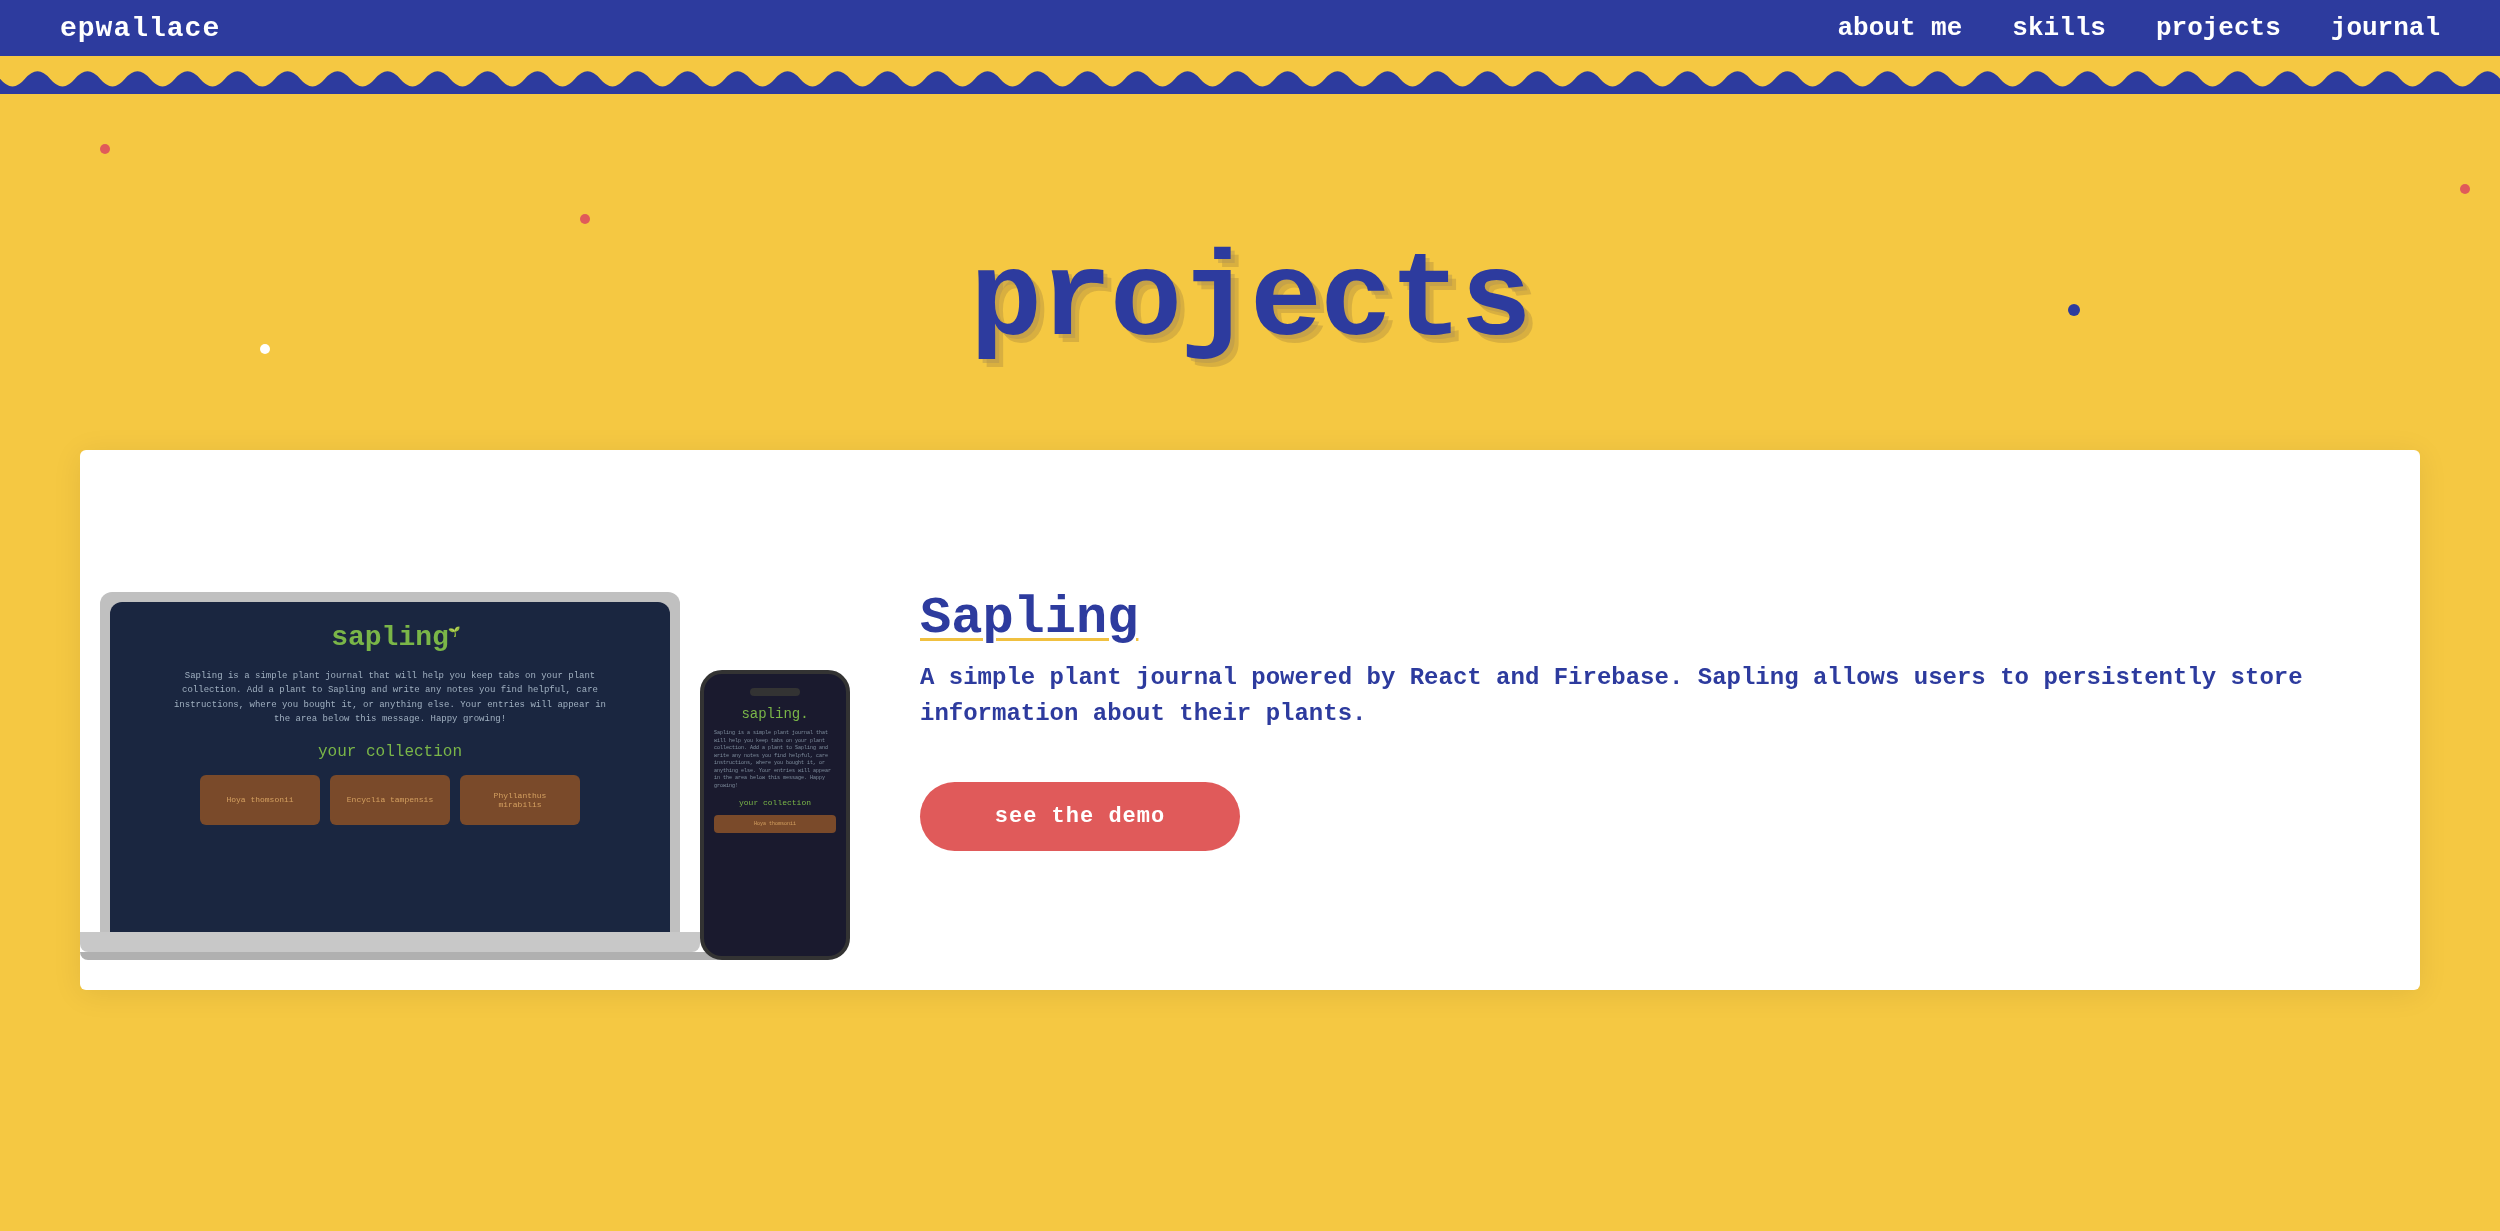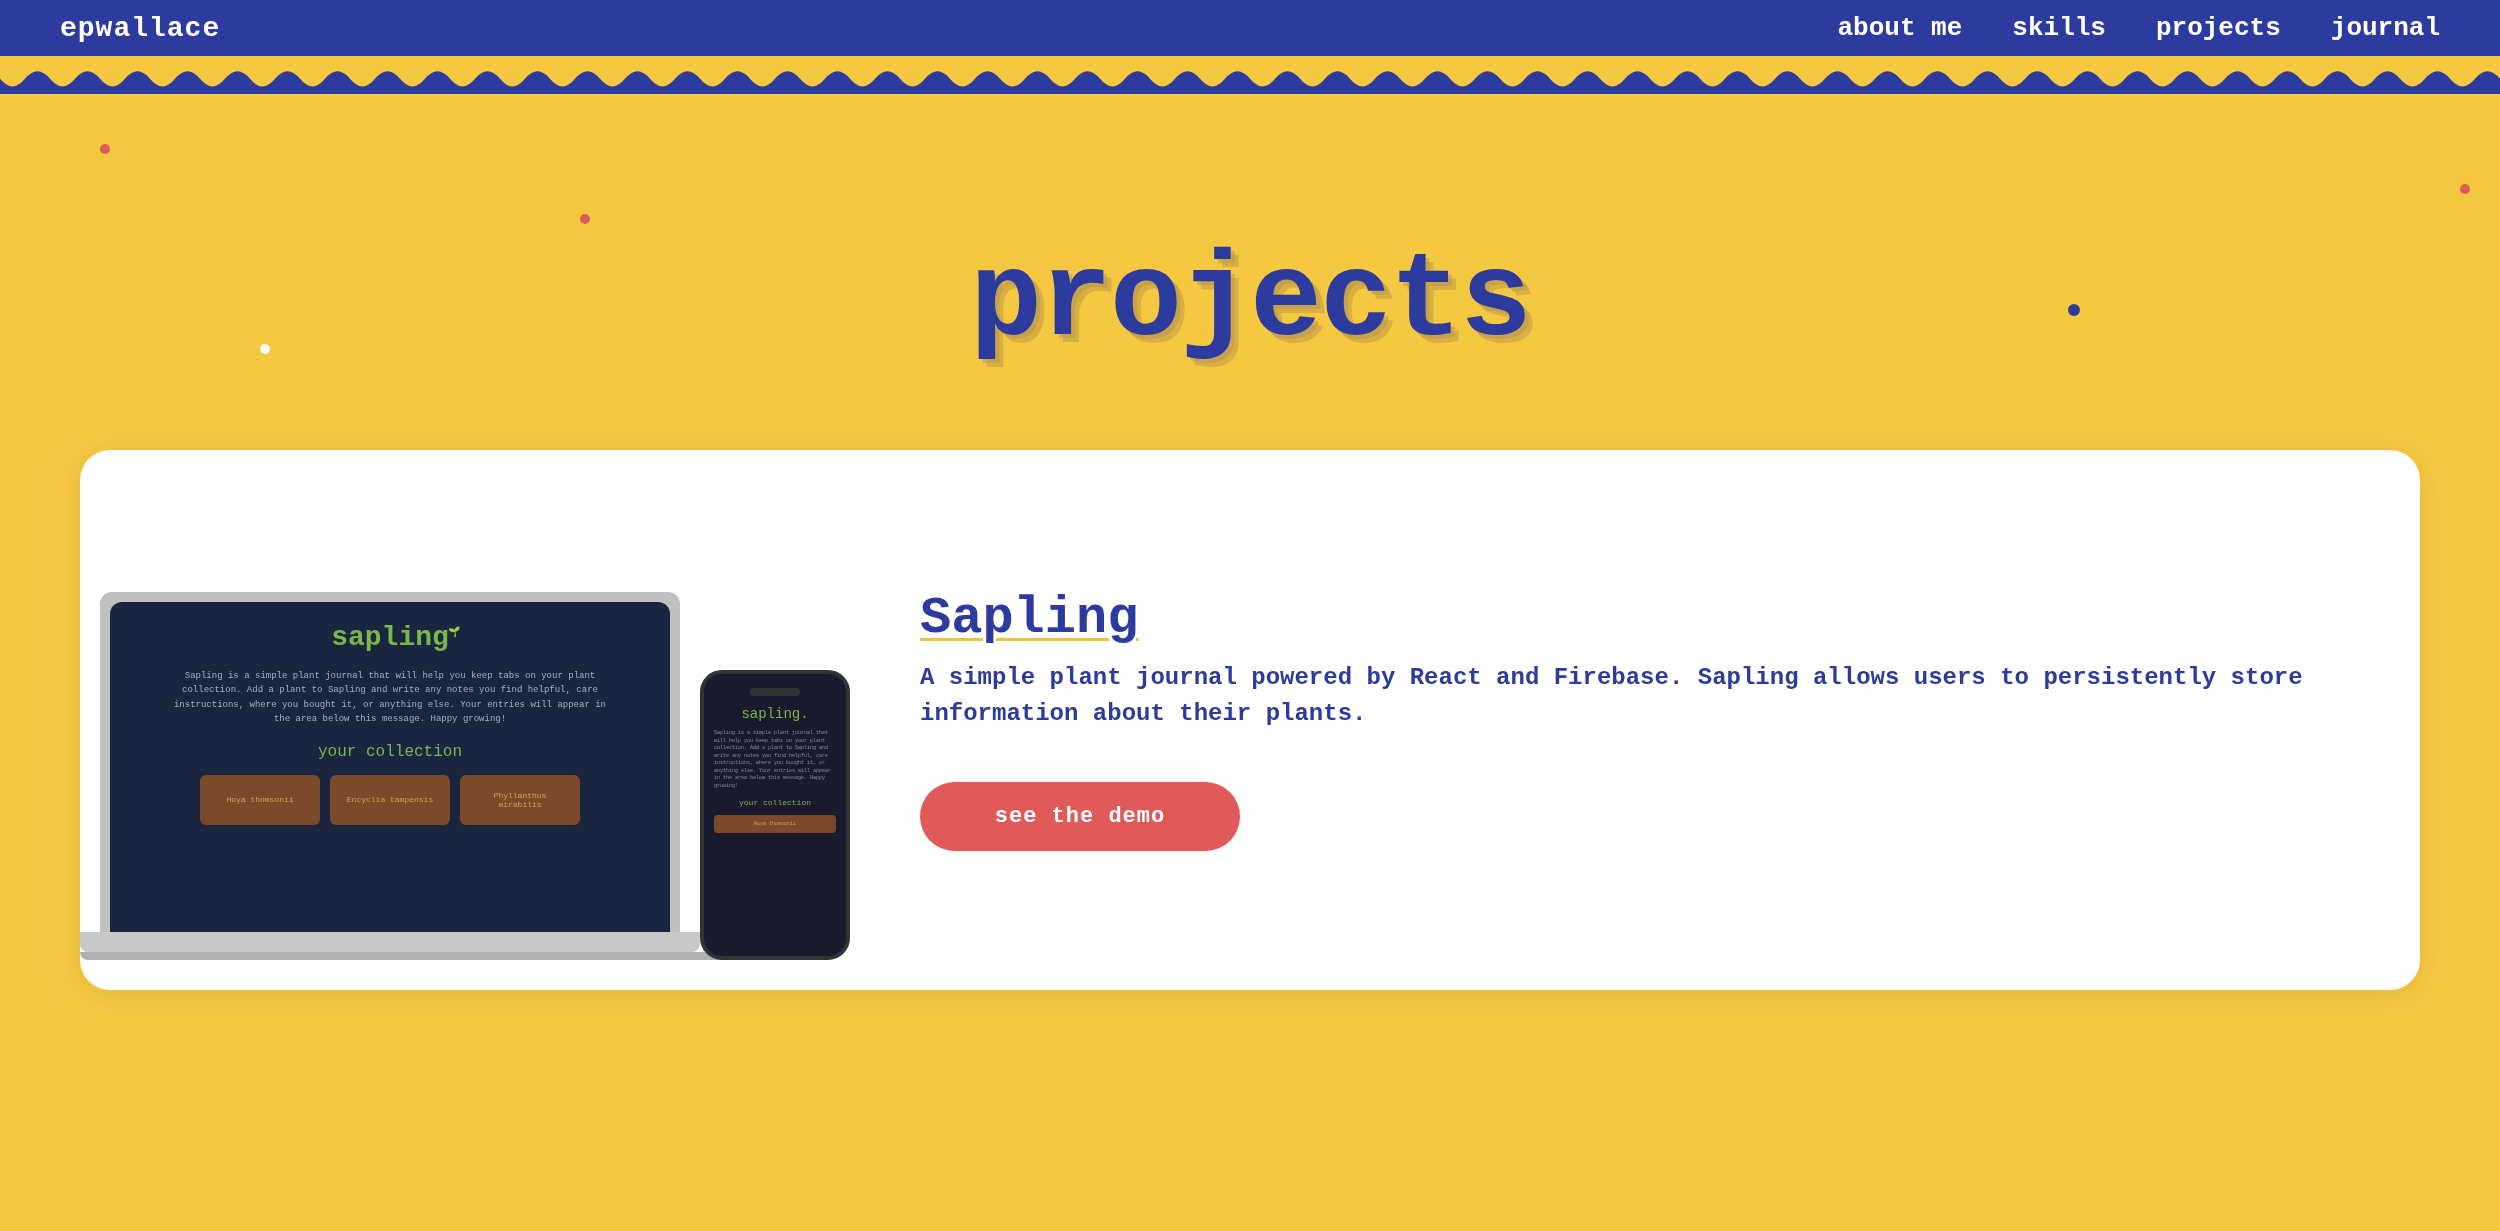--- a/index.html
+++ b/index.html
@@ -84,21 +84,21 @@
       color: #2d3b9e;
       text-shadow:
         4px 4px 0px rgba(180, 150, 80, 0.5),
         8px 8px 0px rgba(150, 120, 60, 0.3);
       position: relative;
     }
 
     
     .project-card {
       background: white;
-      border-radius: 30px;
+      border-radius: 6px;
       display: flex;
       align-items: center;
       padding: 60px 80px;
       margin: 0 0 60px;
       position: relative;
       min-height: 420px;
       box-shadow: 0 4px 30px rgba(0,0,0,0.08);
     }
 
     

